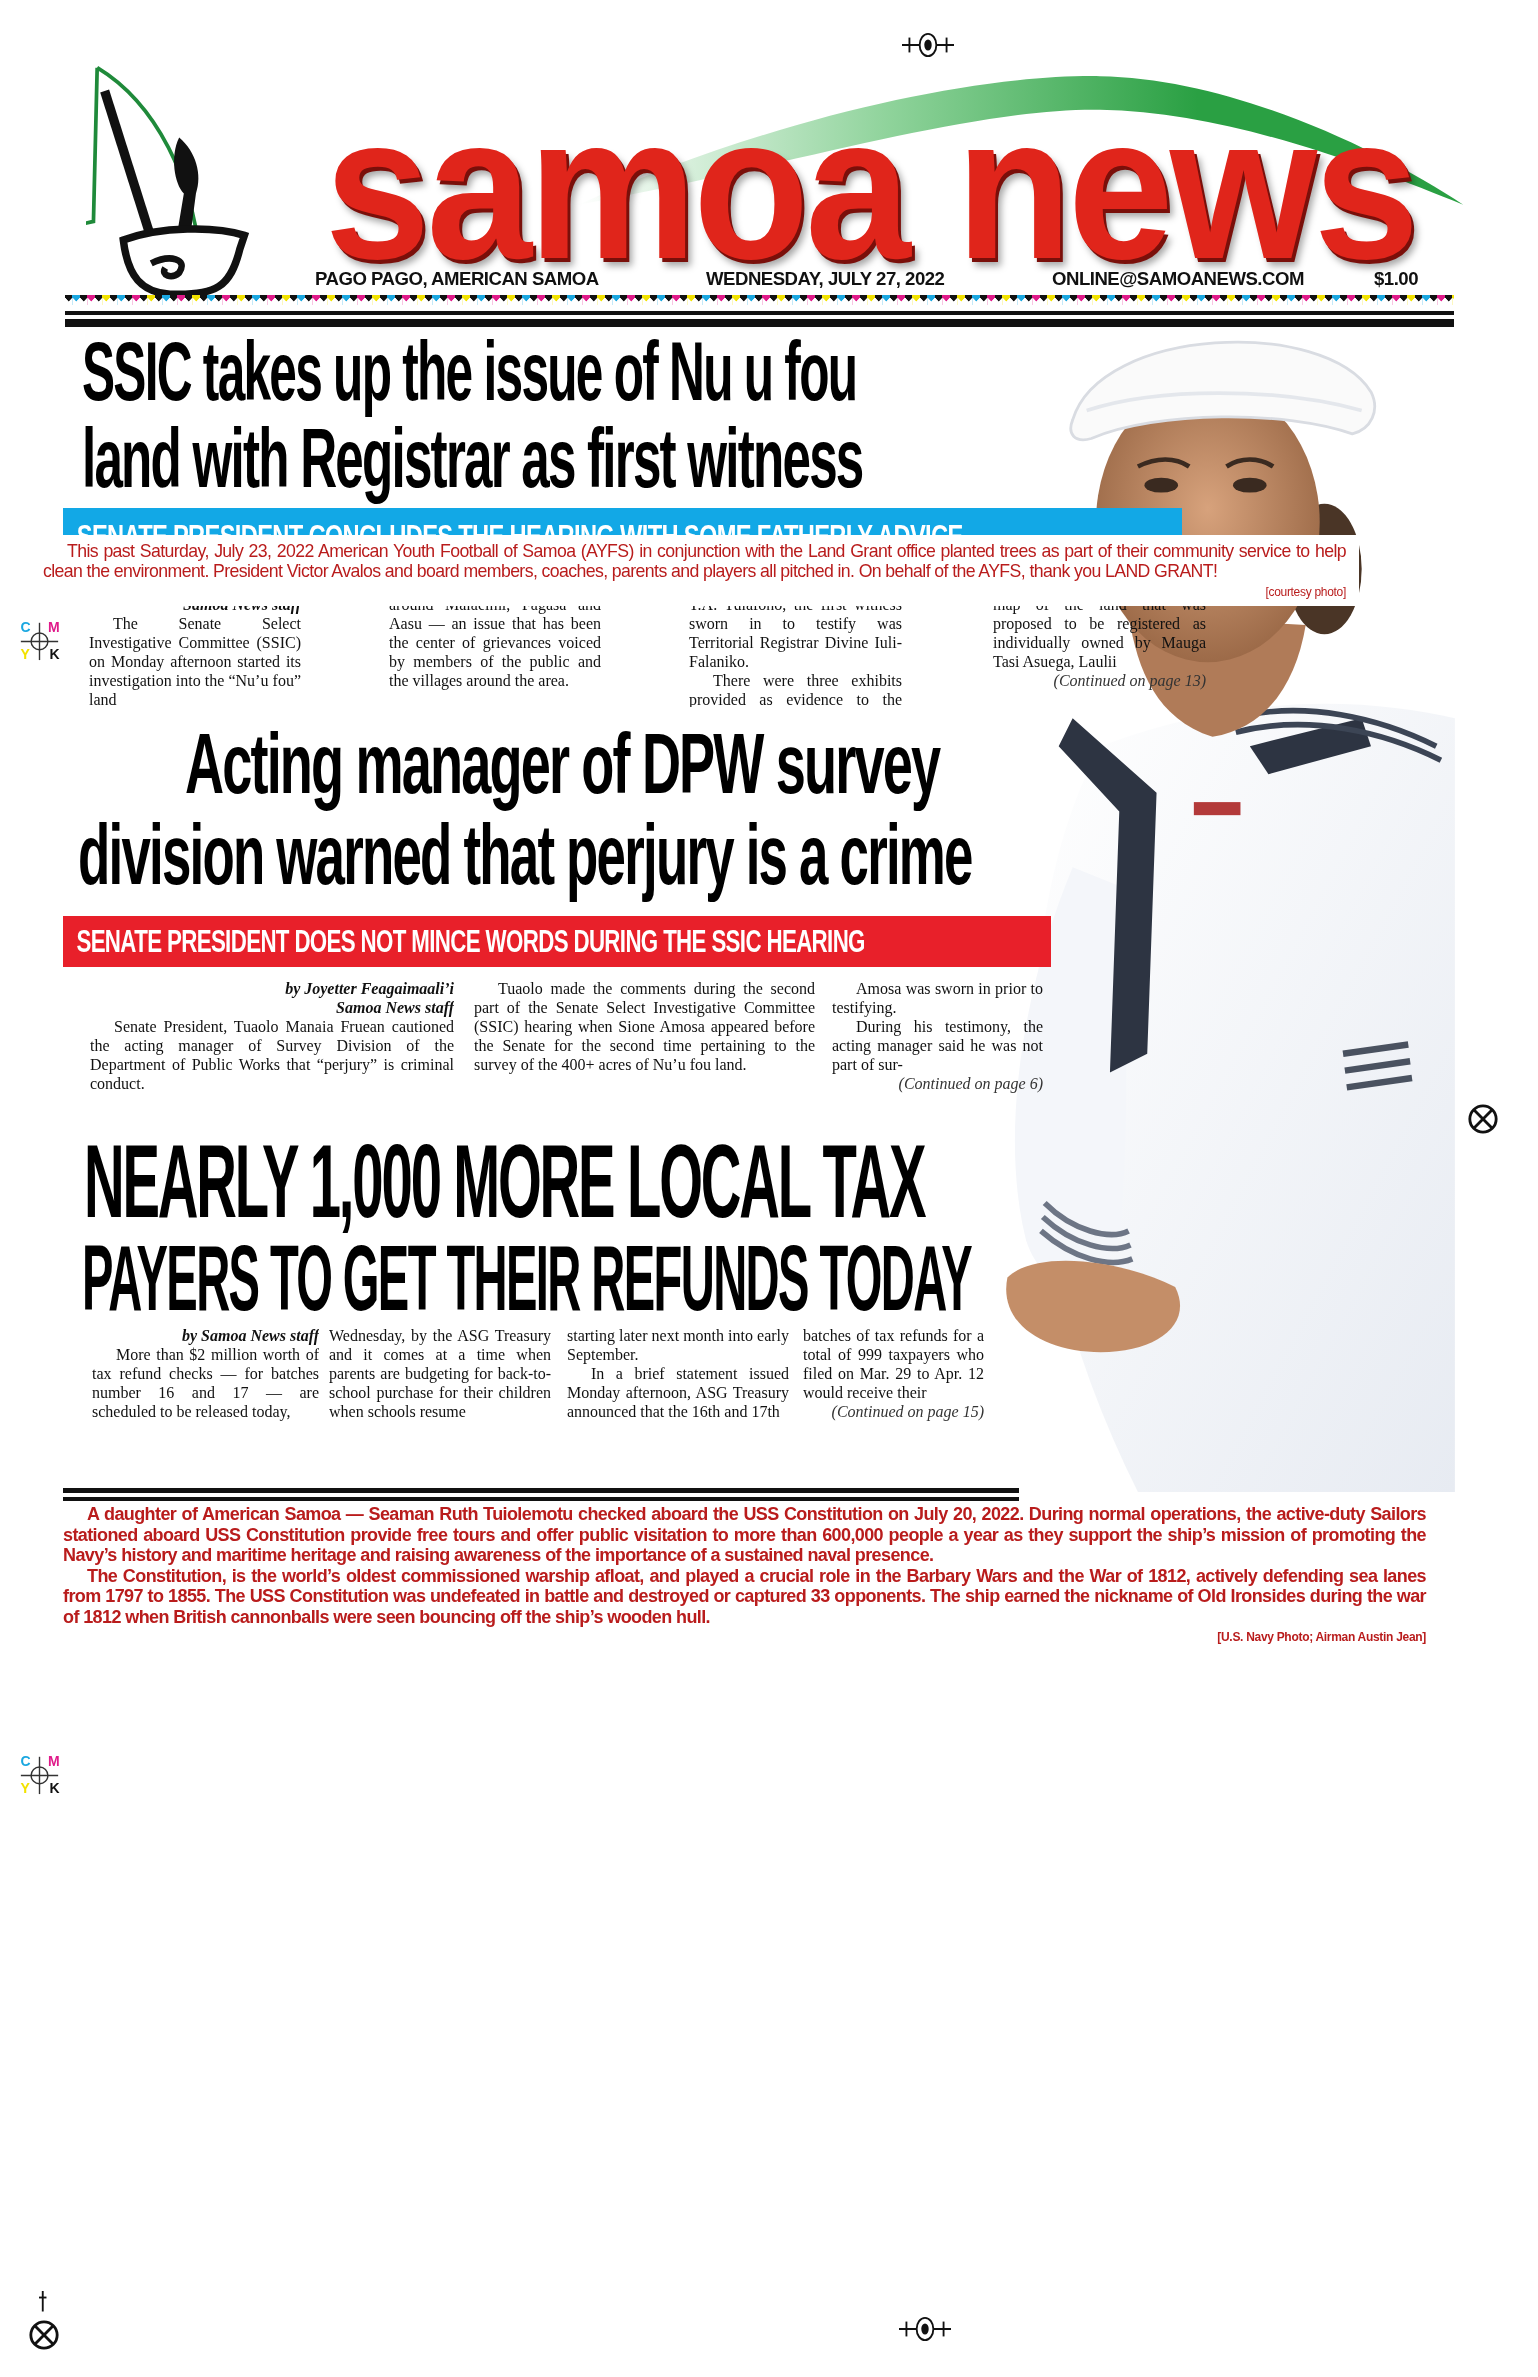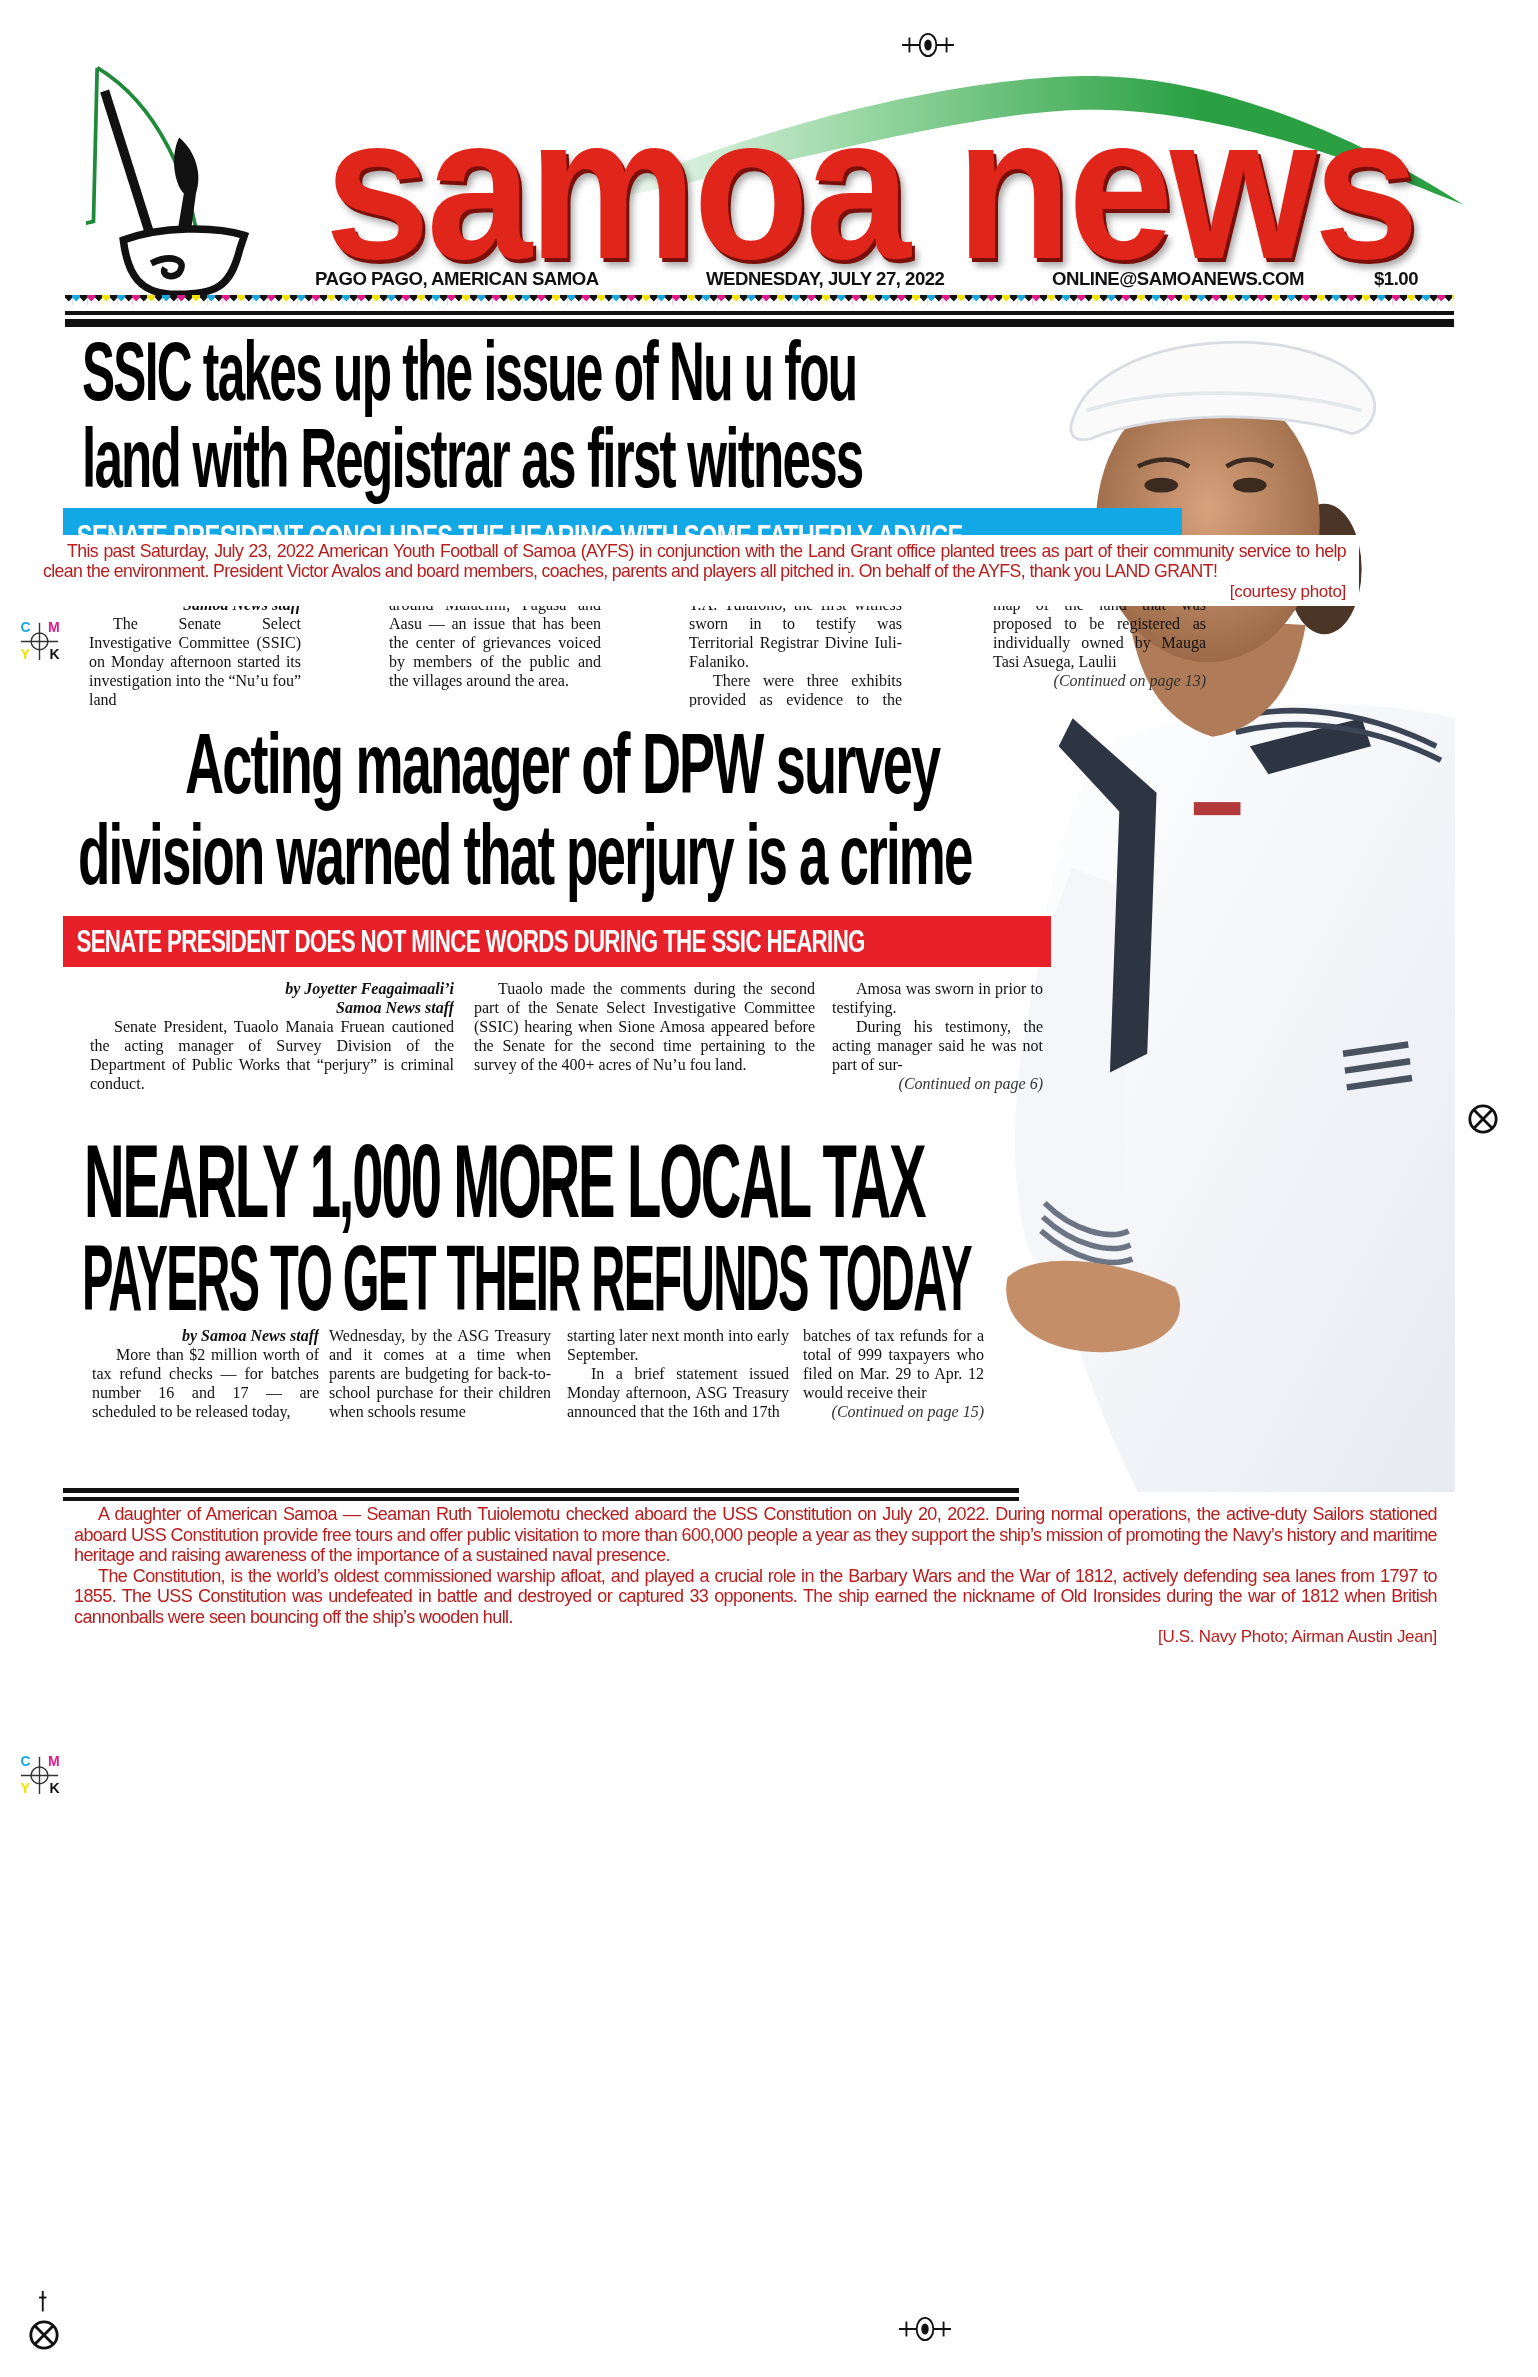--- a/index.html
+++ b/index.html
@@ -69,21 +69,21 @@
   .indent { text-indent: 24px; display: block; }
   .cont { font-style: italic; display: block; text-align: right; color: #333; }
 
   
   .sailor-photo { left: 970px; top: 308px; width: 485px; height: 1184px; overflow: hidden; }
 
   .caption {
     font-family: "Liberation Sans", sans-serif; font-size: 18px; line-height: 20.5px;
     color: #b91c1c; text-align: justify; letter-spacing: -0.6px;
   }
-  .credit { font-size: 17px; text-align: right; display: block; letter-spacing: -0.3px; }
+  .credit { font-size: 12px; text-align: right; display: block; letter-spacing: -0.3px; }
 </style>
 </head>
 <body>
 
 
 
 
 <svg class="abs reg-target" style="left:900px; top:32px;" viewBox="0 0 60 28">
   <line x1="2" y1="14" x2="58" y2="14" stroke="#111" stroke-width="2"></line>
   <line x1="10" y1="6" x2="10" y2="22" stroke="#111" stroke-width="2"></line>
@@ -298,21 +298,21 @@
     <span>batches of tax refunds for a total of 999 taxpayers who filed on Mar. 29 to Apr. 12 would receive their</span>
     <span class="cont">(Continued on page 15)</span>
   </div>
 </article>
 
 
 <div class="abs rule-thick" style="left:63px; top:1488px; width:956px; height:4.7px;"></div>
 <div class="abs rule-thick" style="left:63px; top:1497px; width:956px; height:3.7px;"></div>
 
 
-<section class="abs caption" style="left:74px; top:1504px; width:1363px;">
+<section class="abs caption" style="left:63px; top:1504px; width:1363px;font-weight:bold;">
   <span class="indent">A daughter of American Samoa — Seaman Ruth Tuiolemotu checked aboard the USS Constitution on July 20, 2022. During normal operations, the active-duty Sailors stationed aboard USS Constitution provide free tours and offer public visitation to more than 600,000 people a year as they support the ship’s mission of promoting the Navy’s history and maritime heritage and raising awareness of the importance of a sustained naval presence.</span>
   <span class="indent">The Constitution, is the world’s oldest commissioned warship afloat, and played a crucial role in the Barbary Wars and the War of 1812, actively defending sea lanes from 1797 to 1855. The USS Constitution was undefeated in battle and destroyed or captured 33 opponents. The ship earned the nickname of Old Ironsides during the war of 1812 when British cannonballs were seen bouncing off the ship’s wooden hull.</span>
   <span class="credit">[U.S. Navy Photo; Airman Austin Jean]</span>
 </section>
 
 
     <g>
       <circle cx="100" cy="75" r="38" fill="#7a5038"><rect x="40" y="115" width="117" height="205" rx="30" fill="#f1f1ef"><rect x="65" y="330" width="84" height="158" fill="#2c3e64"><rect x="75" y="500" width="28" height="140" fill="#8a5a3e"><rect x="120" y="500" width="28" height="140" fill="#8a5a3e">
       <circle cx="245" cy="110" r="32" fill="#7a5038"><rect x="195" y="145" width="93" height="177" rx="24" fill="#2b8a4e">
       <circle cx="280" cy="190" r="34" fill="#6e4630"><rect x="215" y="230" width="126" height="196" rx="30" fill="#1a1a1a"><rect x="235" y="440" width="93" height="75" fill="#2b2b2b"><rect x="250" y="520" width="26" height="121" fill="#8a5a3e"><rect x="295" y="520" width="26" height="121" fill="#8a5a3e">

